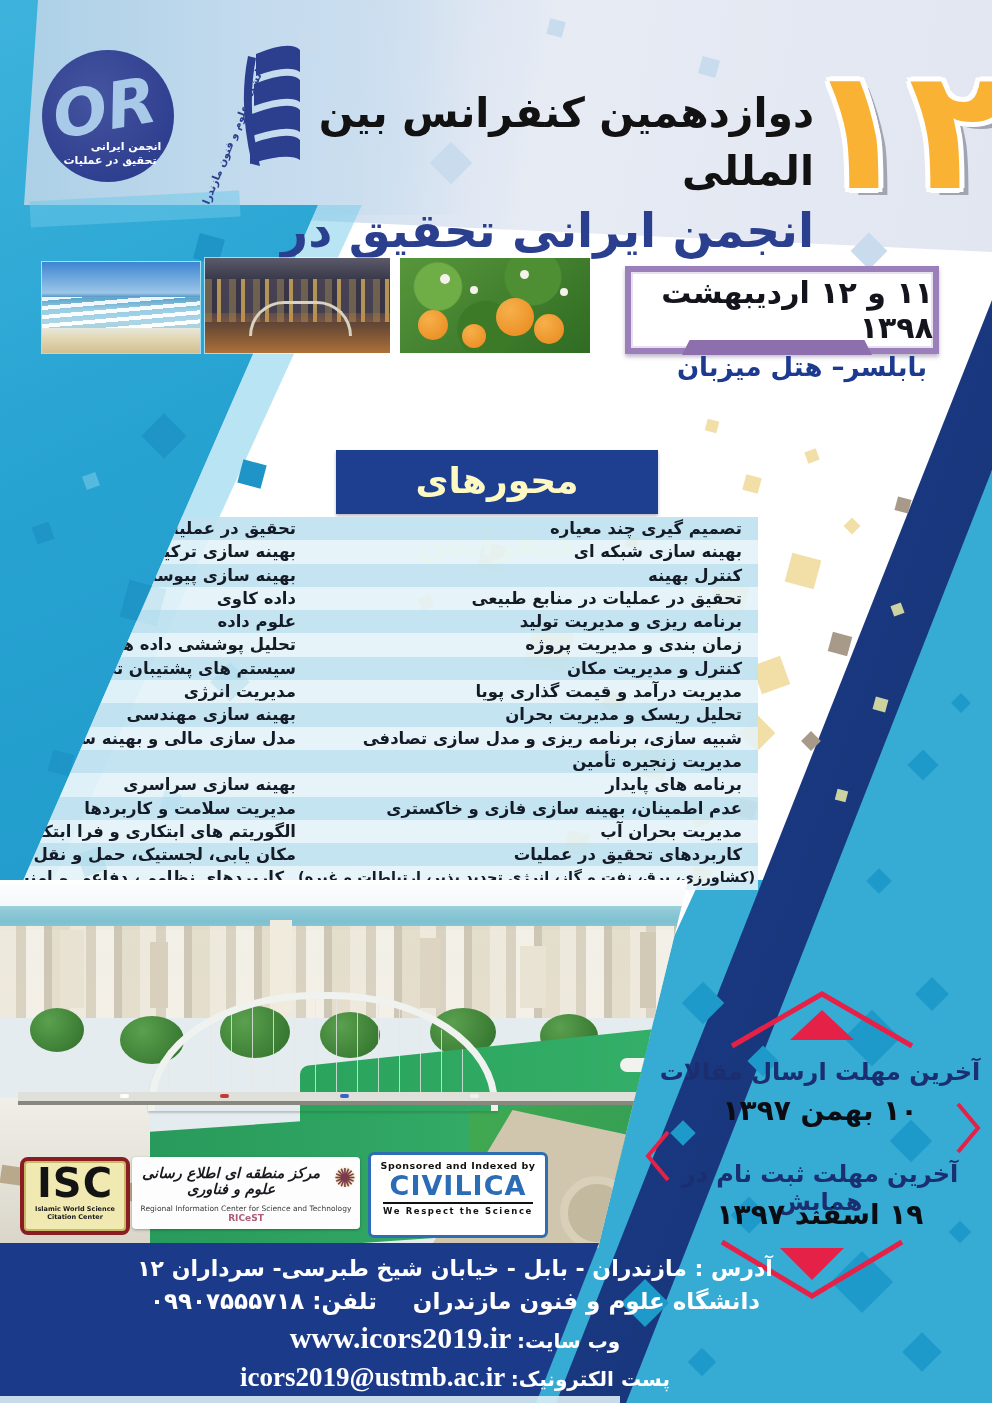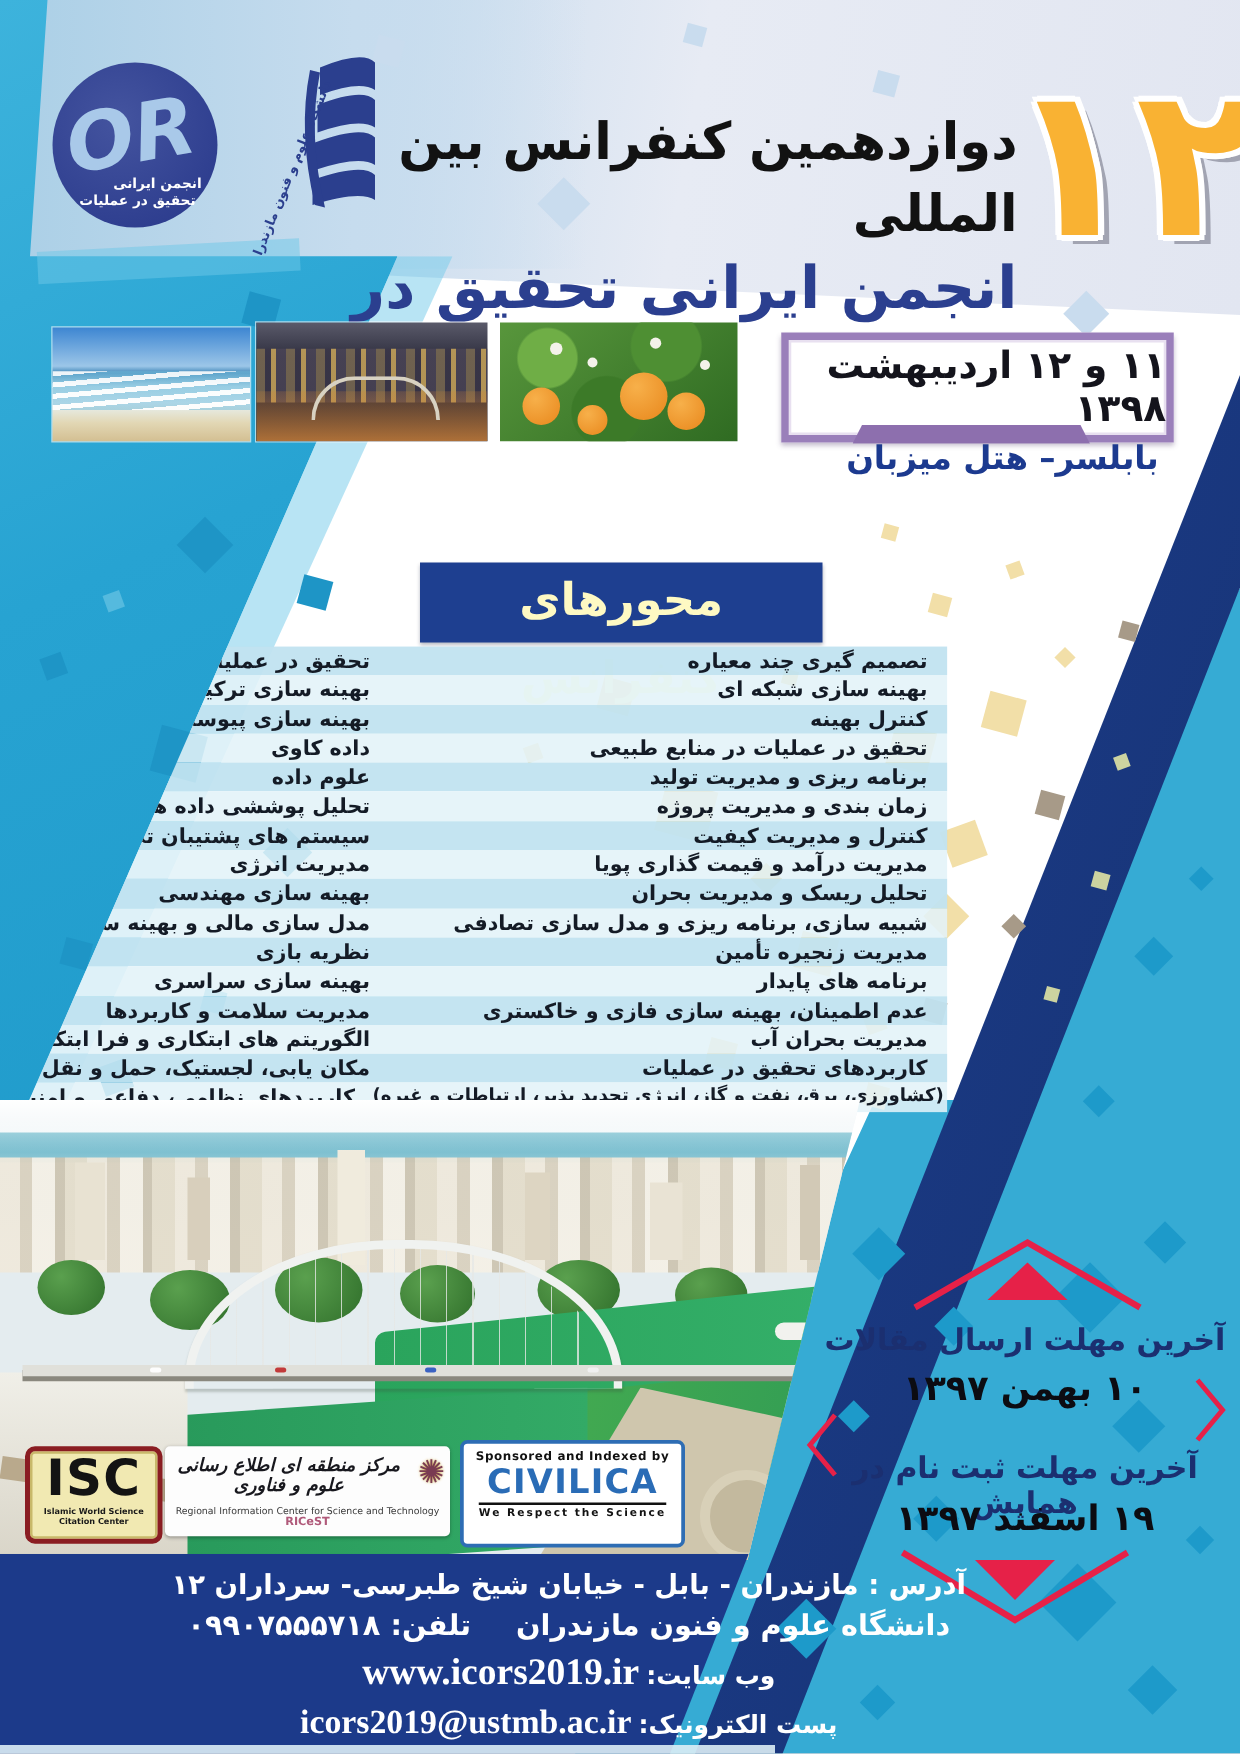--- a/index.html
+++ b/index.html
@@ -304,36 +304,35 @@
     <div class="t-row">
         <div class="t-right">علوم داده</div>
         <div class="t-left">برنامه ریزی و مدیریت تولید</div>
       </div>
     <div class="t-row">
         <div class="t-right">تحلیل پوششی داده ها و ارزیابی عملکرد</div>
         <div class="t-left">زمان بندی و مدیریت پروژه</div>
       </div>
     <div class="t-row">
         <div class="t-right">سیستم های پشتیبان تصمیم</div>
-        <div class="t-left">کنترل و مدیریت کیفیت</div>
+        <div class="t-left">کنترل و مدیریت مکان</div>
       </div>
     <div class="t-row">
         <div class="t-right">مدیریت انرژی</div>
         <div class="t-left">مدیریت درآمد و قیمت گذاری پویا</div>
       </div>
     <div class="t-row">
         <div class="t-right">بهینه سازی مهندسی</div>
         <div class="t-left">تحلیل ریسک و مدیریت بحران</div>
       </div>
     <div class="t-row">
         <div class="t-right">مدل سازی مالی و بهینه سازی</div>
         <div class="t-left">شبیه سازی، برنامه ریزی و مدل سازی تصادفی</div>
       </div>
     <div class="t-row">
-        <div class="t-right">نظریه بازی</div>
         <div class="t-left">مدیریت زنجیره تأمین</div>
       </div>
     <div class="t-row">
         <div class="t-right">بهینه سازی سراسری</div>
         <div class="t-left">برنامه های پایدار</div>
       </div>
     <div class="t-row">
         <div class="t-right">مدیریت سلامت و کاربردها</div>
         <div class="t-left">عدم اطمینان، بهینه سازی فازی و خاکستری</div>
       </div>

